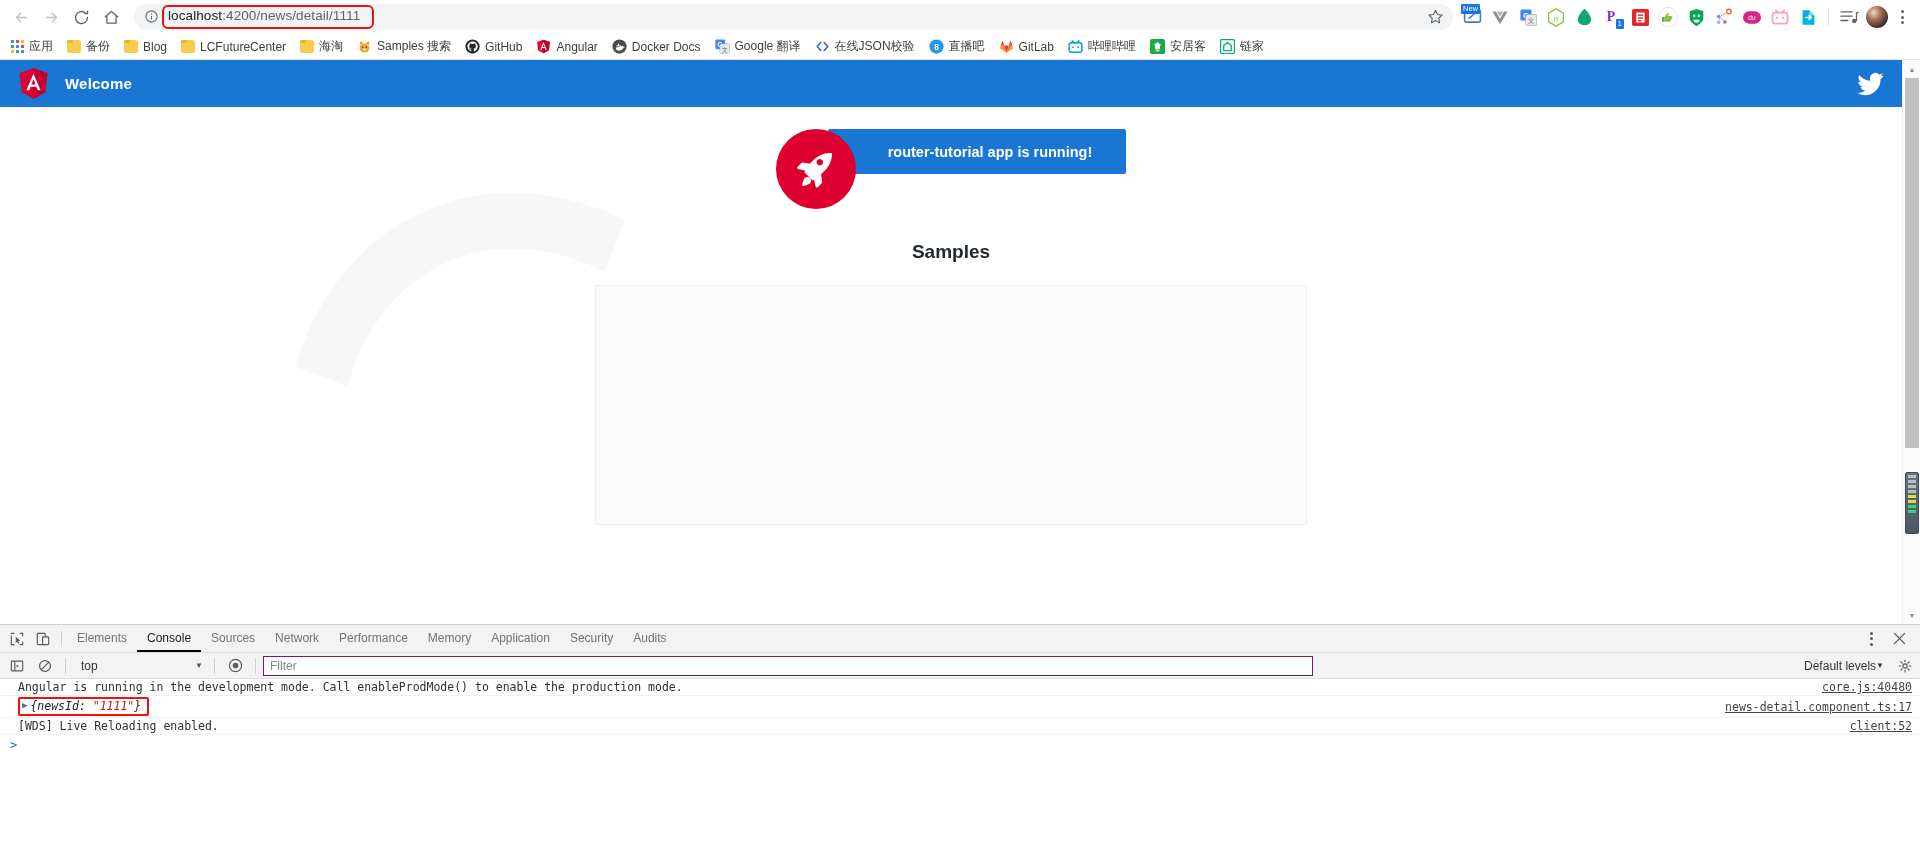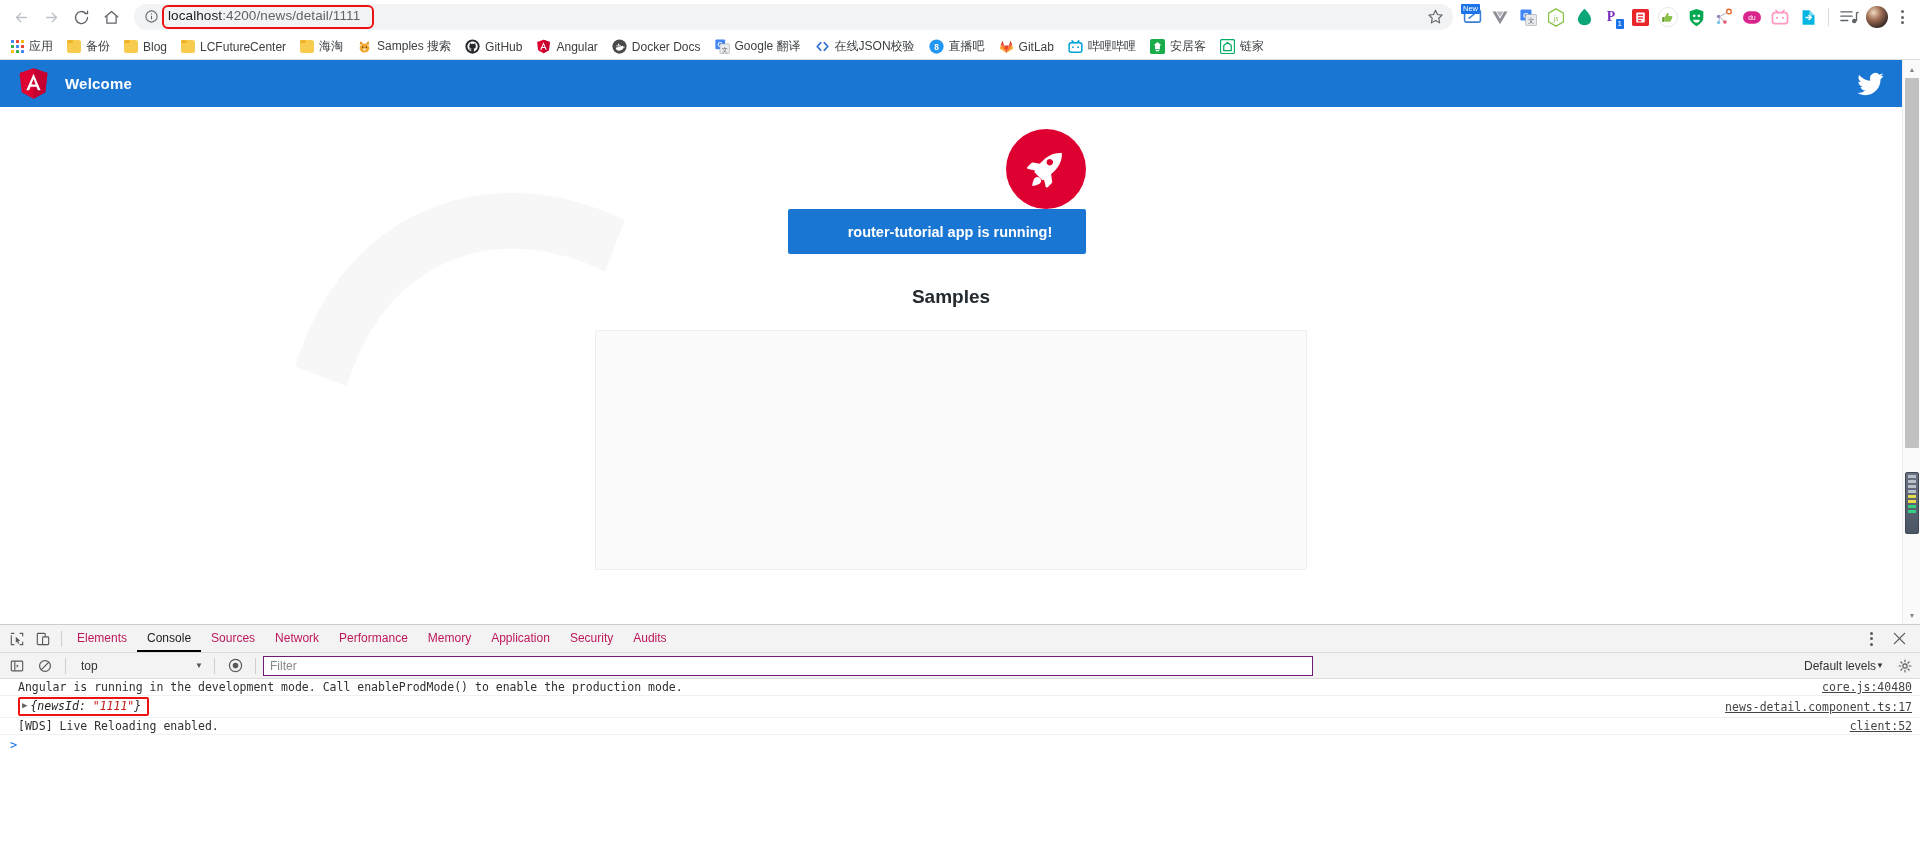--- a/index.html
+++ b/index.html
@@ -230,21 +230,21 @@
     transform: rotate(-24deg);
     pointer-events: none;
   }
 
   #hero {
     position: relative;
     display: flex;
     justify-content: center;
     padding-top: 22px;
   }
-  #hero-inner { display: flex; align-items: flex-end; flex-direction: column; }
+  #hero-inner { display: flex; align-items: flex-start; }
   #rocket-circle {
     width: 80px; height: 80px;
     border-radius: 50%;
     background: #dd0031;
     display: flex; align-items: center; justify-content: center;
     position: relative;
     z-index: 2;
   }
   #rocket-circle svg { width: 42px; height: 42px; }
   #running-banner {
@@ -370,21 +370,21 @@
     flex: 0 0 auto;
   }
   .dt-sep {
     width: 1px; height: 16px; background: #cfcfcf; margin: 0 5px; flex:0 0 auto;
   }
   .dt-tab {
     padding: 0 10px;
     height: 27px;
     line-height: 27px;
     font-size: 12px;
-    color: #be185d;
+    color: #737373;
     cursor: pointer;
     white-space: nowrap;
     flex: 0 0 auto;
   }
   .dt-tab.active {
     color: #202124;
     border-bottom: 2px solid #000000;
   }
   #dt-right {
     margin-left: auto;

